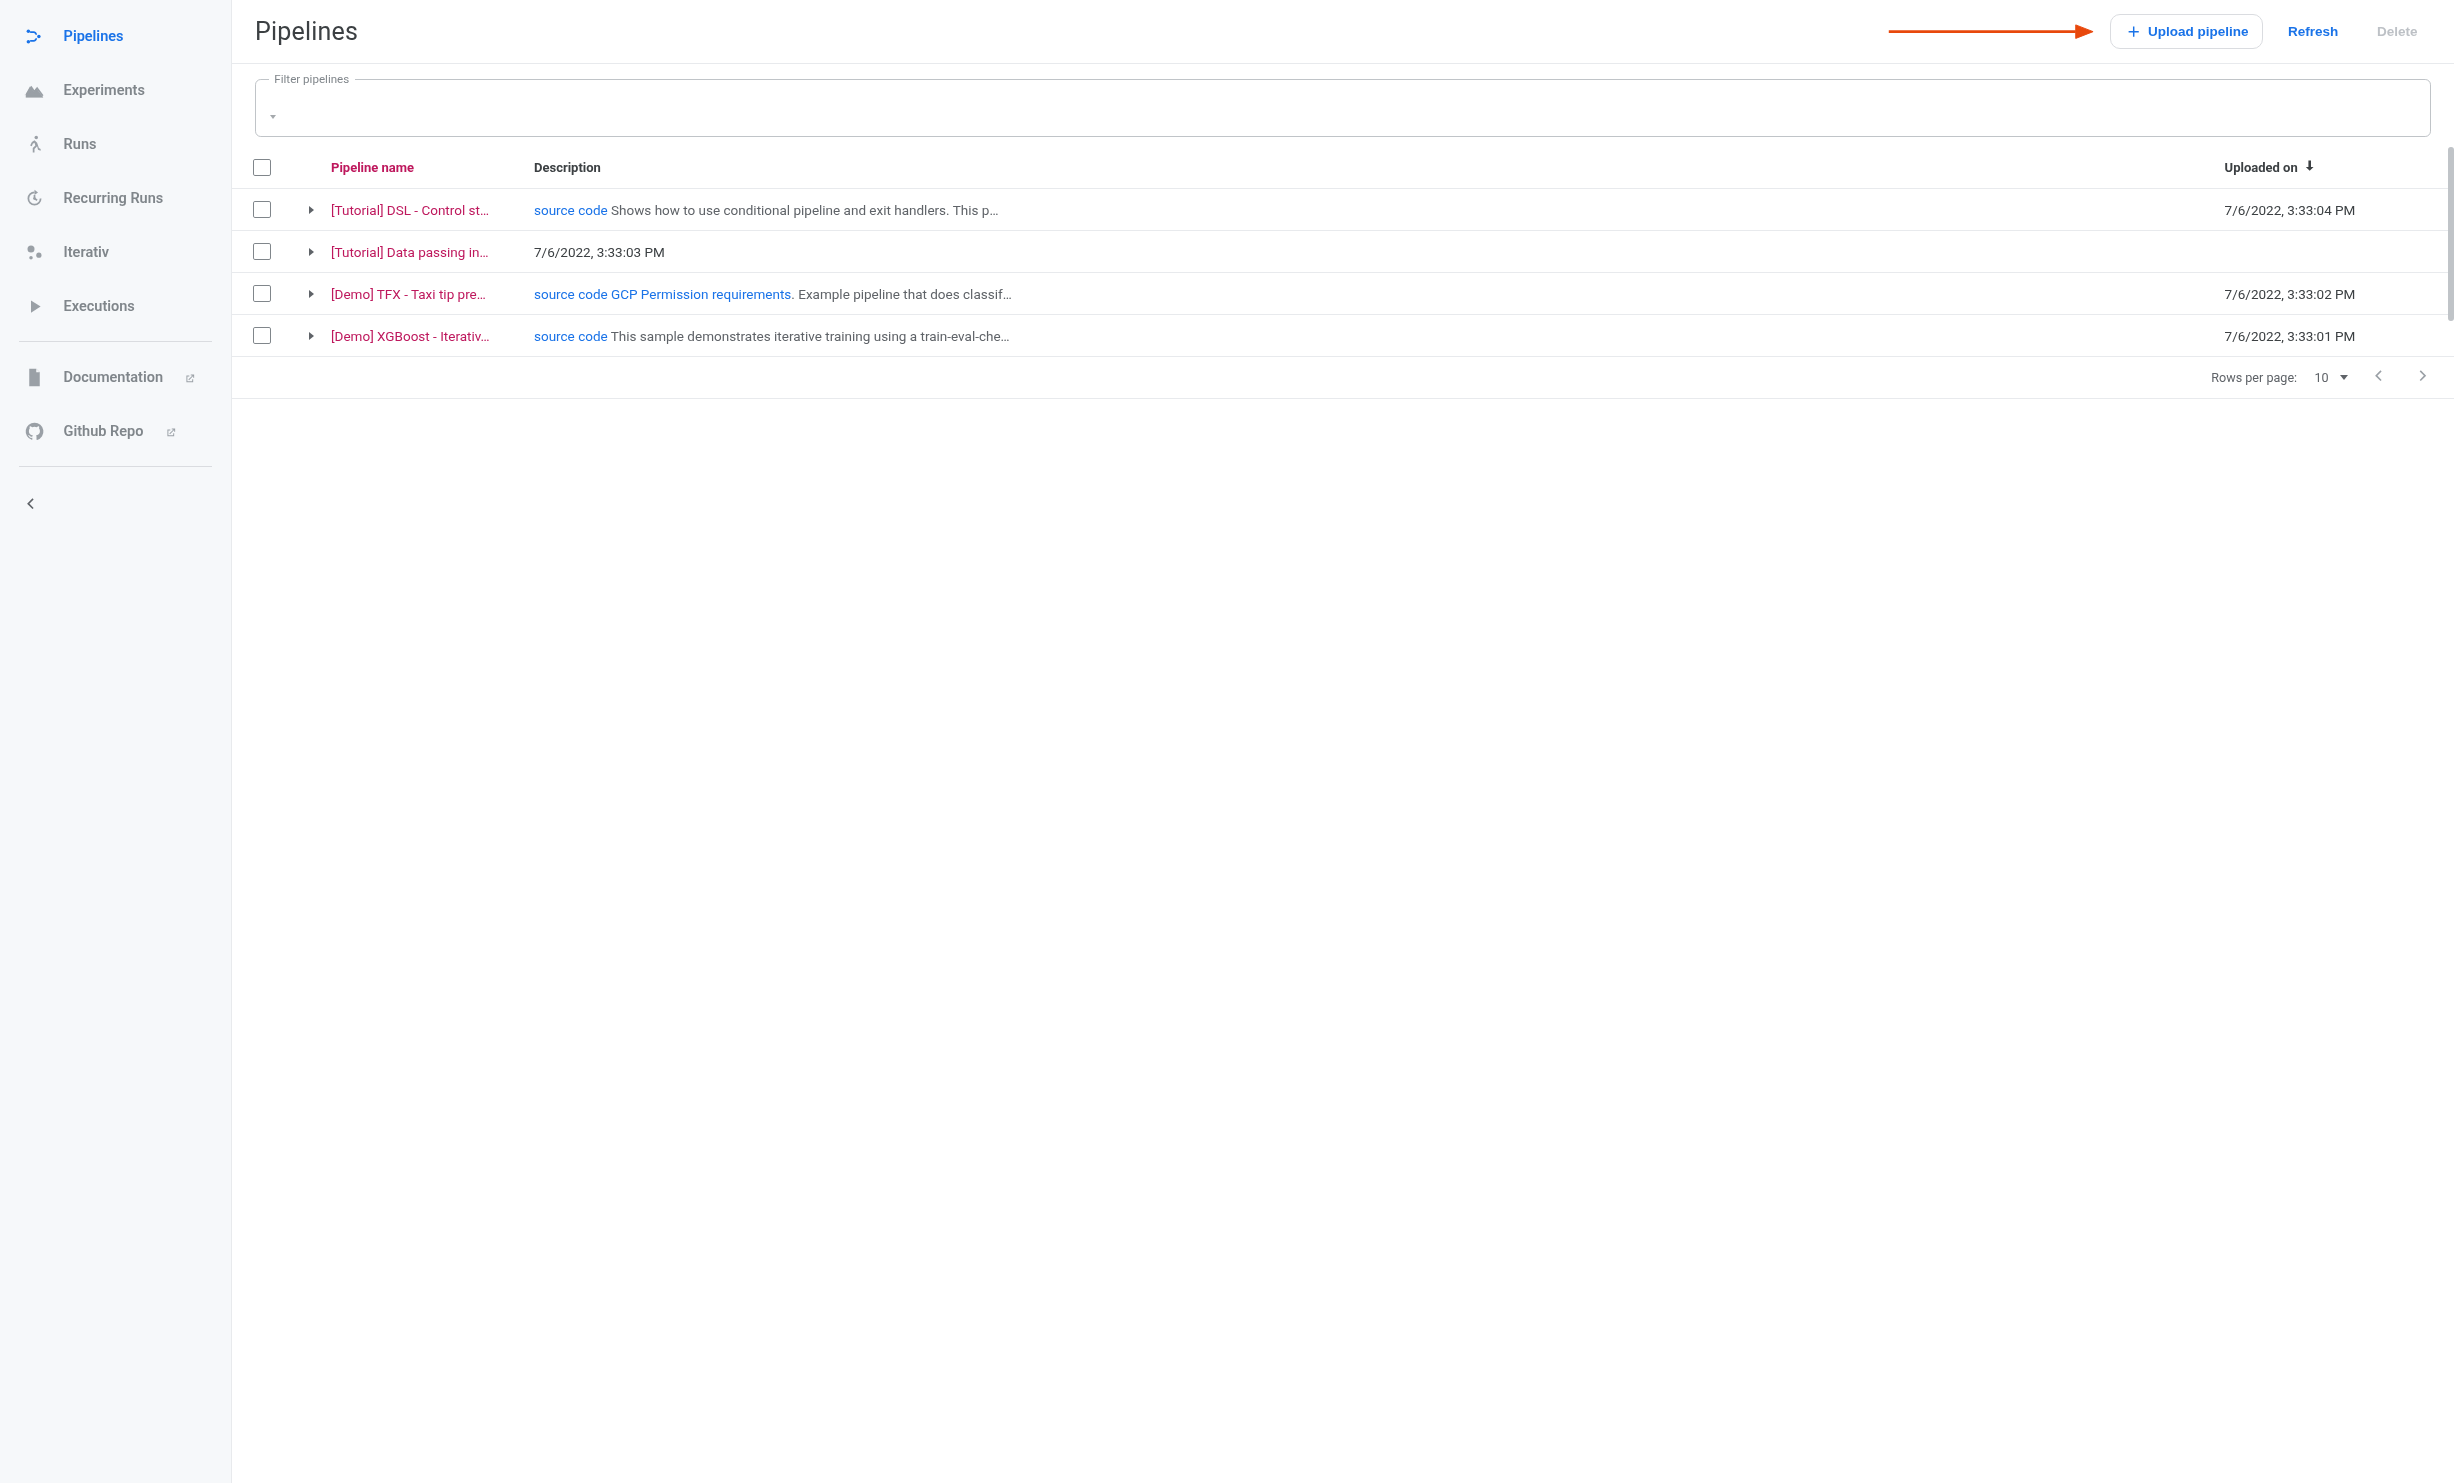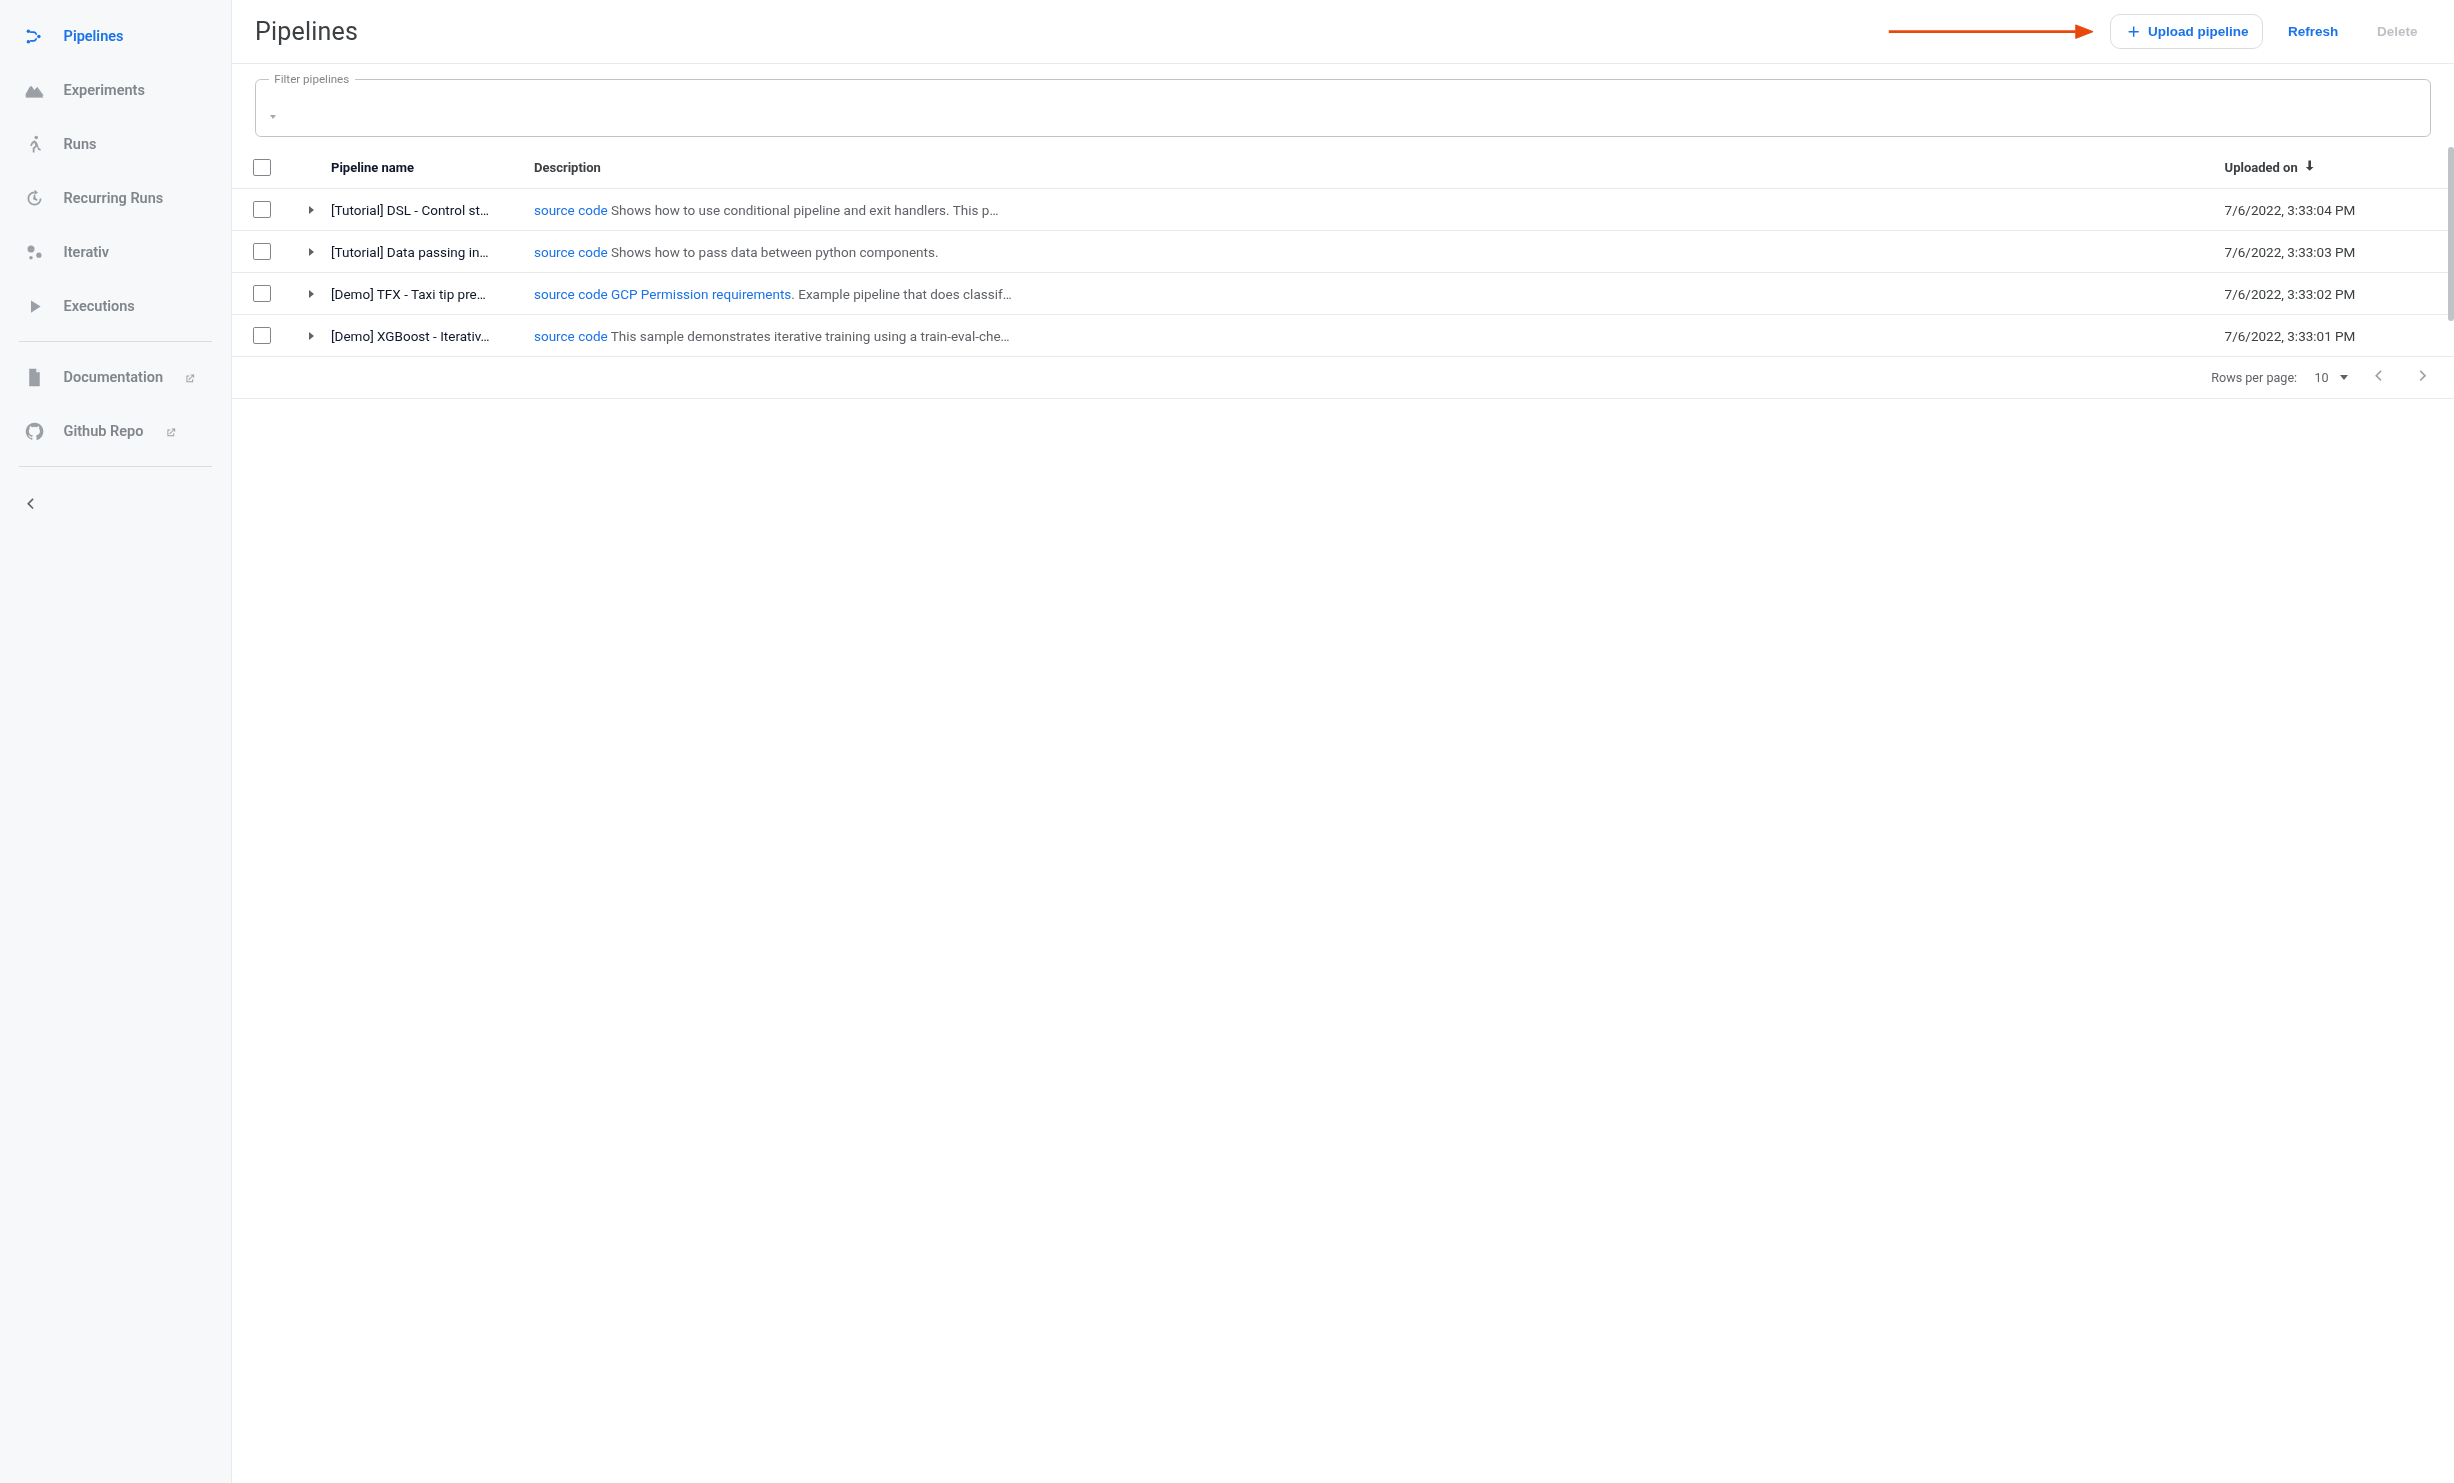--- a/index.html
+++ b/index.html
@@ -99,21 +99,21 @@
     padding-right:17.4px;
   }
   .trow {
     height:42px;
     border-bottom:1px solid #e8eaed;
     font-size:13.5px; color:#5f6368;
     padding-right:17.4px;
   }
   .col-check { width:60px; display:flex; justify-content:center; }
   .col-expand { width:39px; display:flex; justify-content:center; }
-  .col-name { width:203px; padding-right:11.6px; overflow:hidden; text-overflow:ellipsis; white-space:nowrap; color:#0f172a; }
+  .col-name { width:203px; padding-right:11.6px; overflow:hidden; text-overflow:ellipsis; white-space:nowrap; color:#be185d; }
   .col-desc { flex:1; min-width:0; overflow:hidden; text-overflow:ellipsis; white-space:nowrap; }
   .col-date { width:212px; flex-shrink:0; color:#3c4043; }
   .thead .col-date { display:flex; align-items:center; gap:3.9px; }
   .sort-arrow svg { width:15.4px; height:15.4px; fill:#3c4043; }
   .checkbox {
     width:17.4px; height:17.4px; border:1.9px solid #80868b; border-radius:1.9px; cursor:pointer;
   }
   .expander {
     width:0; height:0;
     border-top:4.8px solid transparent;
@@ -327,23 +327,20 @@
         </div>
 
         <div class="trow">
           <div class="col-check">
               <div class="checkbox"></div>
             </div>
           <div class="col-expand">
               <div class="expander"></div>
             </div>
           <div class="col-name">[Tutorial] Data passing in…</div>
-          <div class="col-desc">
-            <span class="link">source code</span><span class="link"></span><span> Shows how to pass data between python components.</span>
-          </div>
           <div class="col-date">7/6/2022, 3:33:03 PM</div>
         </div>
 
         <div class="trow">
           <div class="col-check">
               <div class="checkbox"></div>
             </div>
           <div class="col-expand">
               <div class="expander"></div>
             </div>

